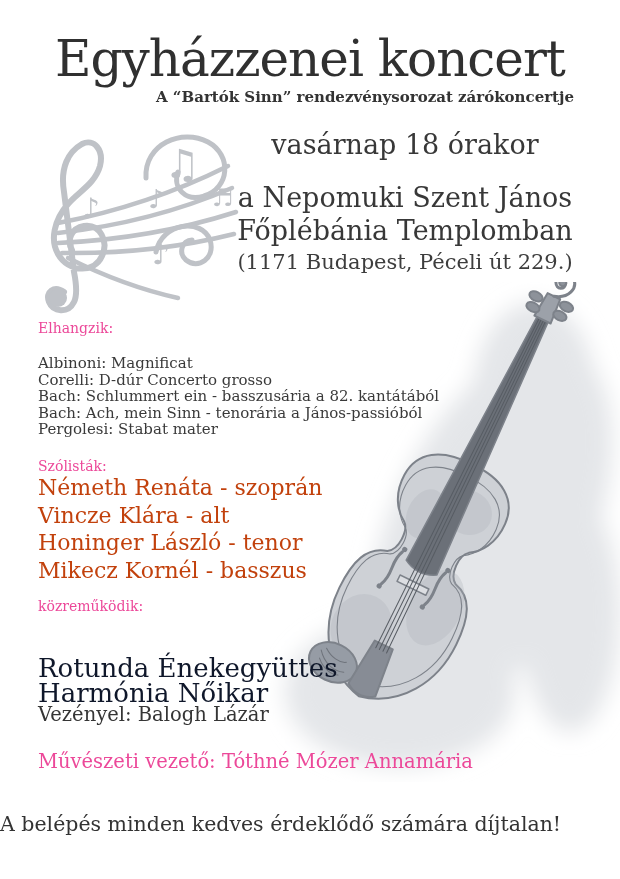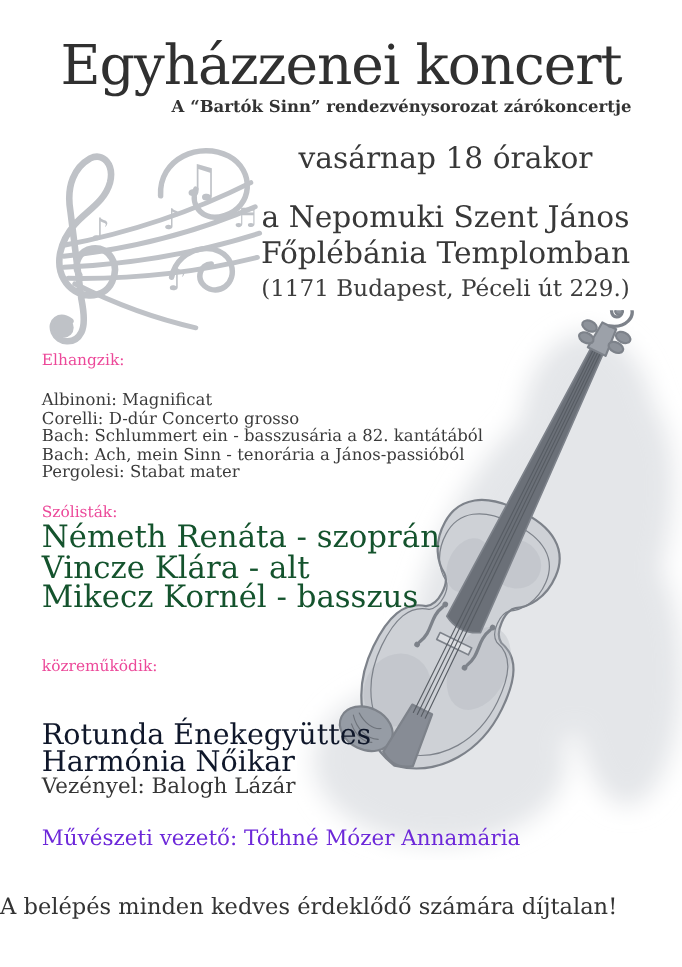--- a/index.html
+++ b/index.html
@@ -23,24 +23,24 @@
   
   .when-where{
     top:128px;left:205px;width:400px;text-align:center;z-index:3;
   }
   .when-where .big{font-size:27px;line-height:33px;color:#383838;}
   .when-where .gap{height:20px;}
   .when-where .small{font-size:21px;line-height:30px;color:#3d3d3d;}
   
   .sec-heading{font-size:14px;color:#ec4899;z-index:3;}
   .program-list{top:355px;left:38px;font-size:15px;line-height:16.6px;z-index:3;}
-  .soloist-list{top:474px;left:38px;font-size:28px;line-height:27.5px;z-index:3;color:#14532d;}
+  .soloist-list{top:474px;left:38px;font-size:22px;line-height:27.5px;z-index:3;color:#c2410c;}
   .performer-list{top:616px;left:38px;font-size:26px;line-height:24.5px;z-index:3;color:#0f172a;margin-top:40px;}
   .conductor{top:703px;left:38px;font-size:19.5px;z-index:3;color:#353535;}
-  .art-director{top:750px;left:38px;font-size:19.5px;z-index:3;color:#6d28d9;}
+  .art-director{top:750px;left:38px;font-size:19.5px;z-index:3;color:#ec4899;}
   .footer-line{top:812px;left:0;width:620px;text-align:left;font-size:20.5px;color:#333;z-index:3;}
   
   .clef-ornament{top:126px;left:6px;width:238px;height:194px;z-index:1;}
   .violin-art{top:282px;left:270px;width:350px;height:500px;z-index:2;}
 </style>
 </head>
 <body>
 
 <div class="abs title">Egyházzenei koncert</div>
 <div class="abs subtitle">A “Bartók Sinn” rendezvénysorozat zárókoncertje</div>
@@ -155,20 +155,21 @@
   <div>Corelli: D-dúr Concerto grosso</div>
   <div>Bach: Schlummert ein - basszusária a 82. kantátából</div>
   <div>Bach: Ach, mein Sinn - tenorária a János-passióból</div>
   <div>Pergolesi: Stabat mater</div>
 </div>
 
 <div class="abs sec-heading" style="top:458px;left:38px;">Szólisták:</div>
 <div class="abs soloist-list">
   <div>Németh Renáta - szoprán</div>
   <div>Vincze Klára - alt</div>
+  <div>Honinger László - tenor</div>
   <div>Mikecz Kornél - basszus</div>
 </div>
 
 <div class="abs sec-heading" style="top:598px;left:38px;">közreműködik:</div>
 <div class="abs performer-list">
   <div>Rotunda Énekegyüttes</div>
   <div>Harmónia Nőikar</div>
 </div>
 
 <div class="abs conductor">Vezényel: Balogh Lázár</div>

